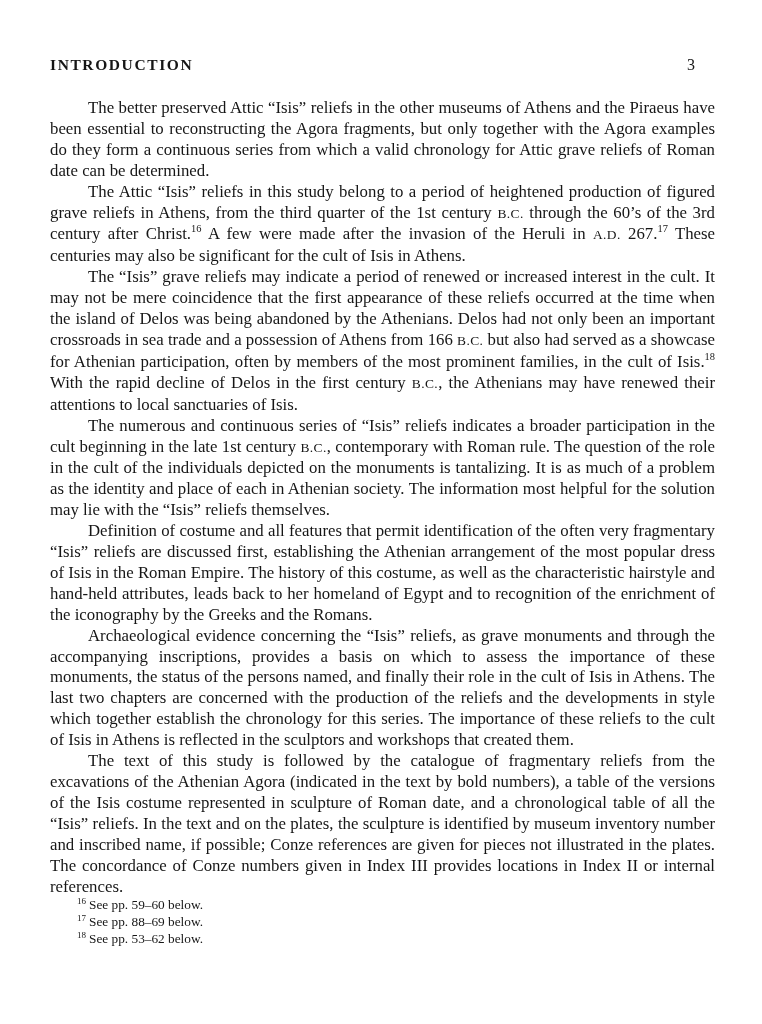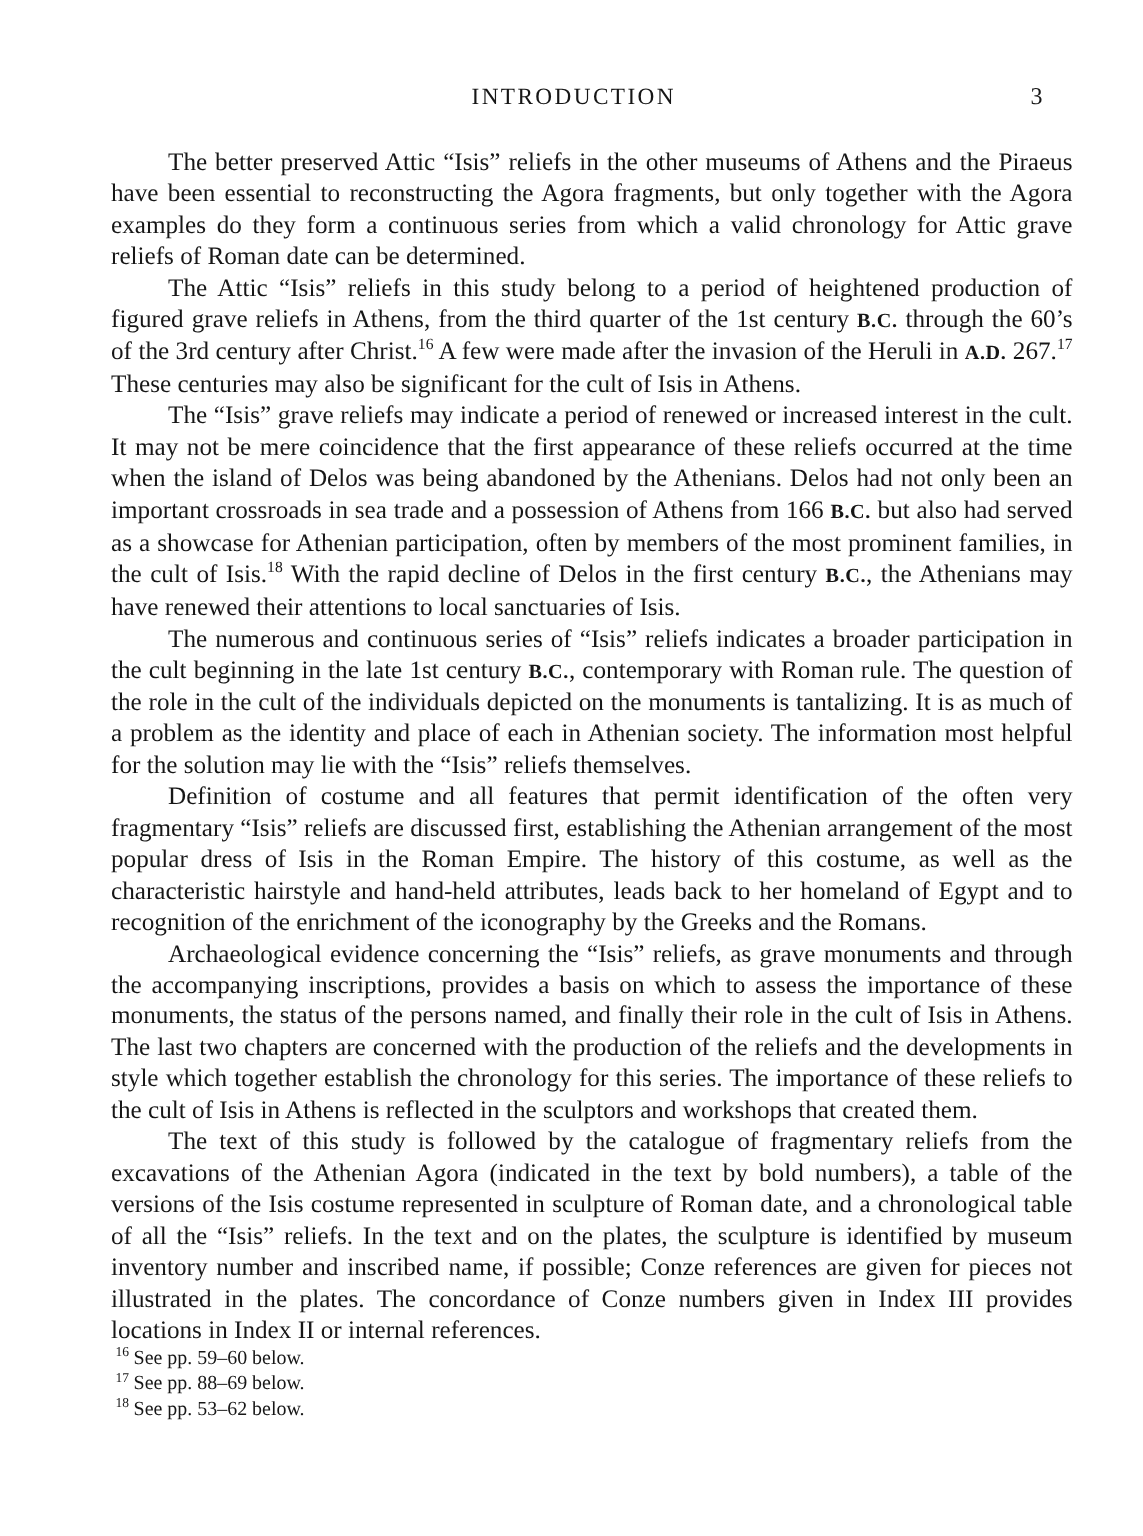--- a/index.html
+++ b/index.html
@@ -20,45 +20,43 @@
     overflow: hidden;
   }
   .running-head {
     position: relative;
     height: 22px;
     font-size: 15.5px;
     letter-spacing: 1.6px;
   }
   .running-head .title {
     display: block;
-    text-align: center;
+    font-weight: bold;
   }
   .running-head .pagenum {
     position: absolute;
     top: 0;
     right: 20px;
     letter-spacing: 0;
     font-size: 16px;
   }
   .body-text {
     margin-top: 20px;
-    margin-left: 24px;
   }
   .para {
     margin: 0;
     text-align: justify;
     text-indent: 38px;
     font-size: 16.8px;
     line-height: 20.9px;
   }
   .para span { text-indent: 0; }
   .sc {
     font-size: 0.8em;
     letter-spacing: 0.03em;
-    font-weight: bold;
   }
   sup.fnref {
     font-size: 0.62em;
     vertical-align: super;
     line-height: 0;
   }
   .footnotes {
   }
   .footnote {
     margin: 0;

